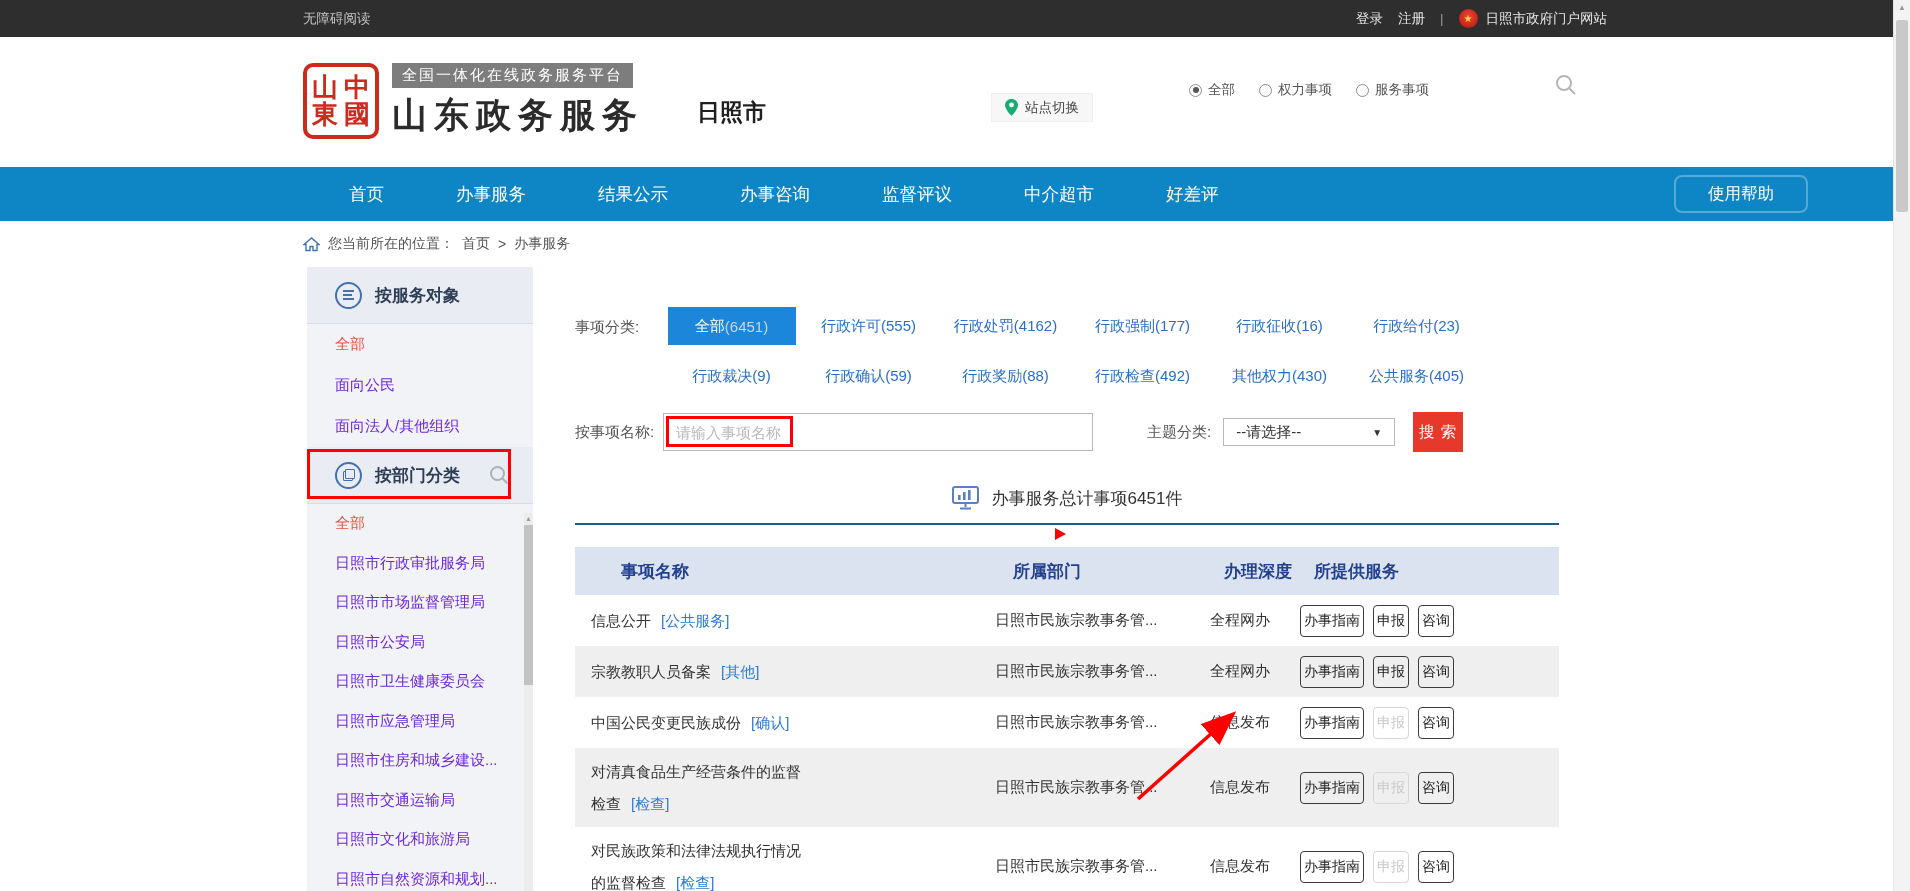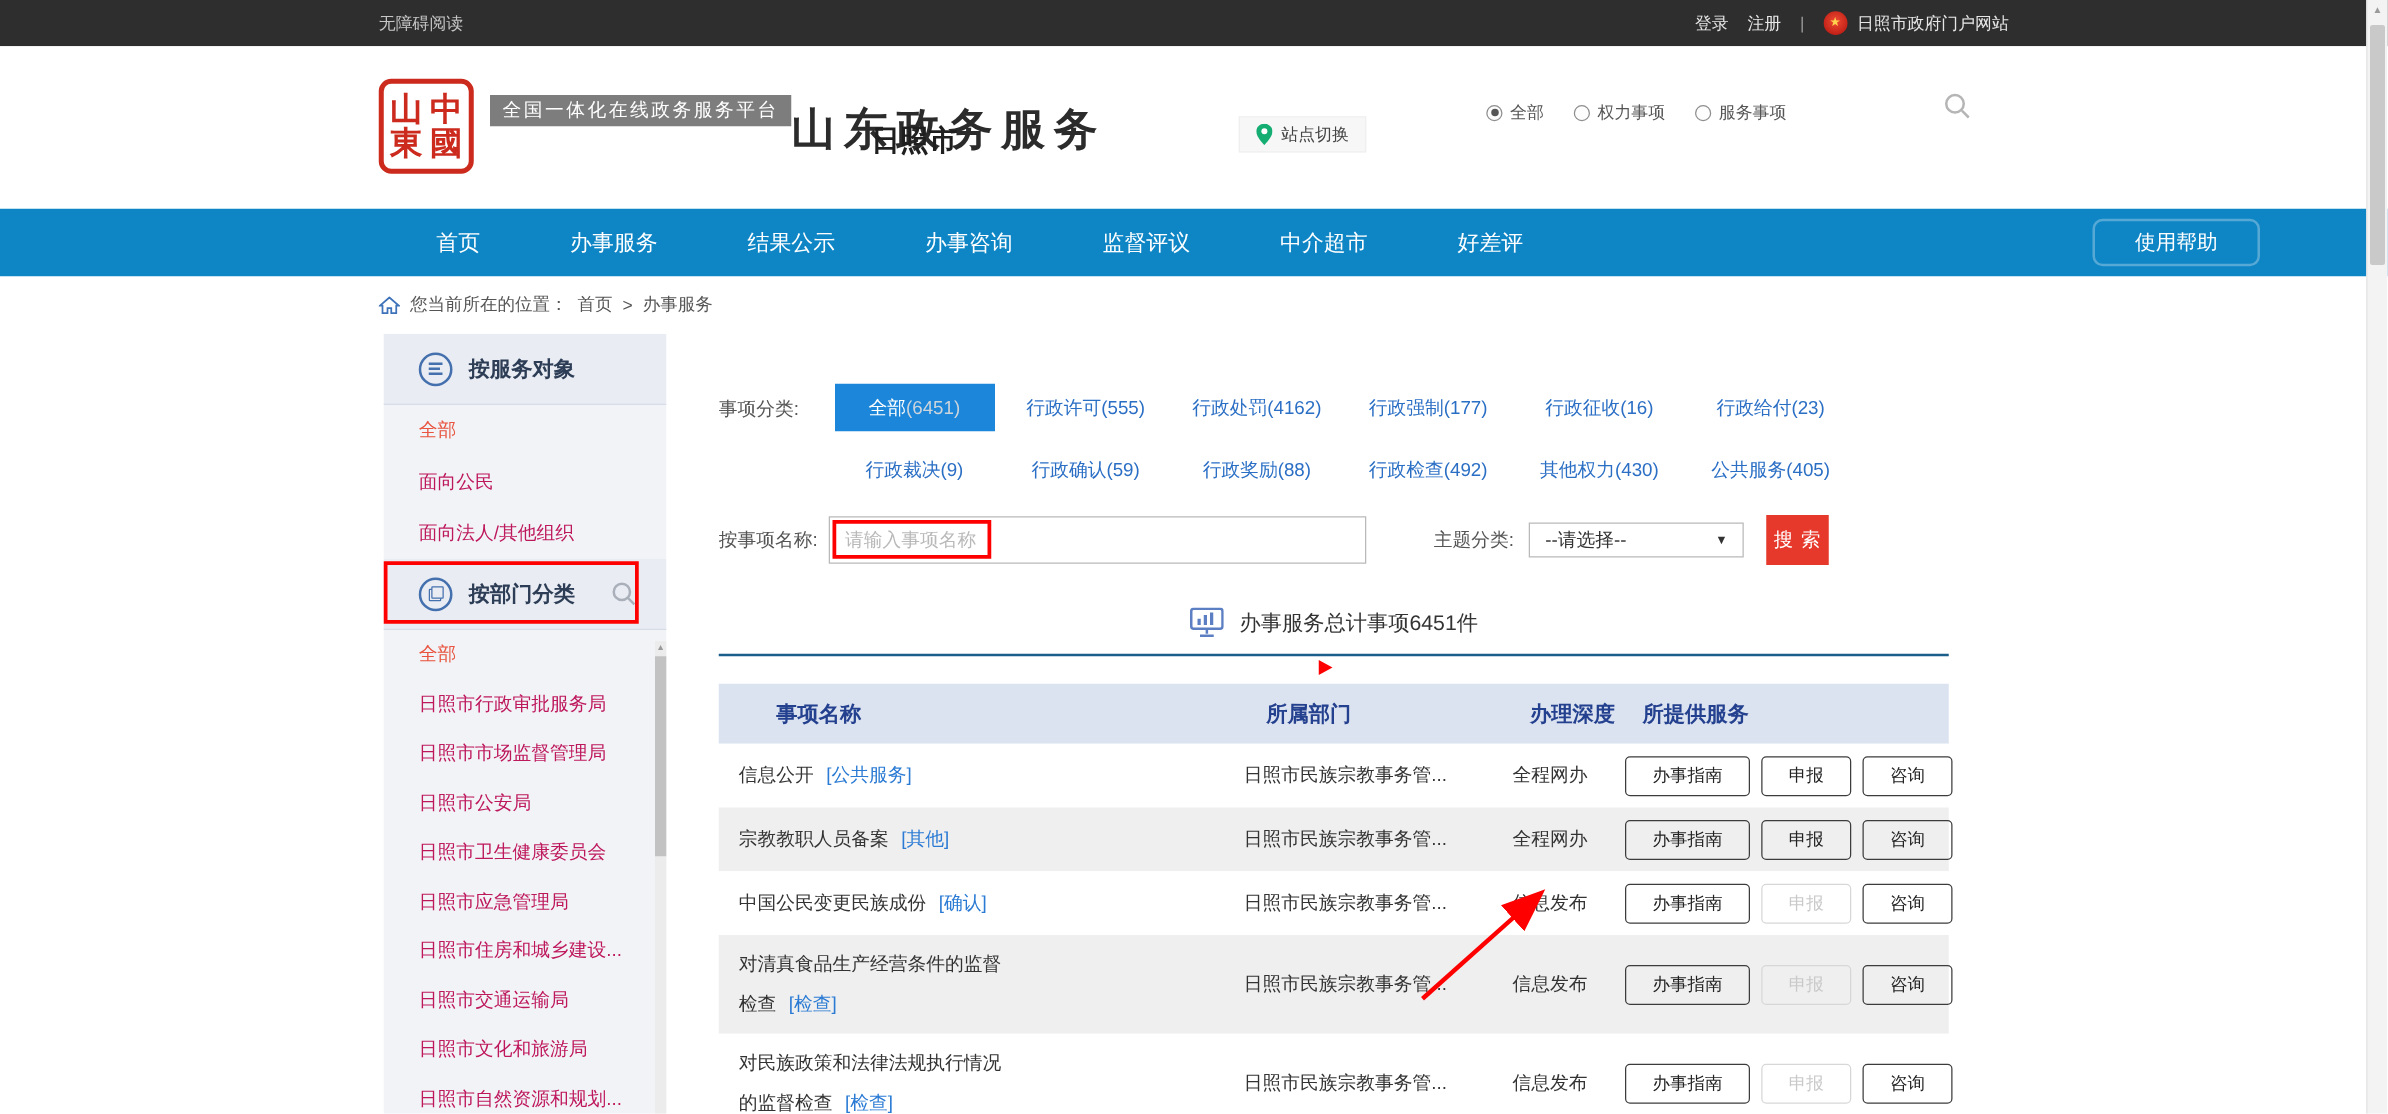--- a/index.html
+++ b/index.html
@@ -21,21 +21,21 @@
     background:radial-gradient(circle at 50% 42%, #ef4b33 0%, #c01f16 75%);
     color:#ffd34d; font-size:10px; display:flex; align-items:center; justify-content:center; }
   .portal-group { display:flex; align-items:center; gap:8px; cursor:pointer; }
 
   
   .header { height:130px; background:#fff; }
   .logo-group { position:absolute; left:0; top:26px; display:flex; gap:13px; align-items:center; }
   .seal { width:76px; height:76px; border:4px solid #cb2a1d; border-radius:10px; display:flex;
     padding:2px; color:#cb2a1d; font-weight:bold; font-family:"Liberation Serif","DejaVu Serif",serif; background:#fff; }
   .seal-col { flex:1; display:flex; flex-direction:column; align-items:center; justify-content:center; line-height:1.05; font-size:26px; }
-  .brand-block { display:flex; flex-direction:row; }
+  .brand-block { display:flex; flex-direction:column; }
   .tagline { background:#7d7d7d; color:#fff; font-size:15px; padding:3px 10px; letter-spacing:2px; align-self:flex-start; }
   .brand { font-size:35px; font-weight:bold; color:#2b2b2b; letter-spacing:7px; margin-top:4px; }
   .city { position:absolute; left:394px; top:60px; font-size:23px; font-weight:bold; color:#1f1f1f; }
   .site-switch { position:absolute; left:688px; top:56px; height:29px; padding:0 13px;
     background:#f7f7f7; border:1px solid #efefef; display:flex; align-items:center; gap:7px;
     font-size:13.5px; color:#444; cursor:pointer; }
   .search-area { position:absolute; left:886px; top:29px; width:397px; }
   .search-input { width:397px; height:38px; border:1px solid #c9c9c9; padding:0 38px 0 13px; font-size:15px; color:#333; outline:none; }
   .search-input::placeholder { color:#b9b9b9; }
   .mag-btn { position:absolute; right:9px; top:8px; width:22px; height:22px; background:none; border:none; padding:0; cursor:pointer; }
@@ -67,21 +67,21 @@
   .side-title { font-size:17px; font-weight:bold; color:#2c3d55; }
   .circle-icon { width:27px; height:27px; border-radius:50%; border:2px solid #4470ae;
     display:flex; align-items:center; justify-content:center; flex:none; }
   .glyph-lines { width:11px; height:10px; border-top:2px solid #4470ae; border-bottom:2px solid #4470ae; position:relative; }
   .glyph-lines::after { content:""; position:absolute; left:0; right:2px; top:2px; height:2px; background:#4470ae; }
   .glyph-pages { width:12px; height:12px; position:relative; }
   .glyph-pages::before { content:""; position:absolute; left:0; bottom:0; width:8px; height:8px; border:1.6px solid #4470ae; border-radius:1px; }
   .glyph-pages::after { content:""; position:absolute; right:0; top:0; width:8px; height:8px; border:1.6px solid #4470ae; border-radius:1px; background:#e9ecf3; }
   .side-mag { margin-left:16px; cursor:pointer; }
   .side-list { background:#f2f3f7; }
-  .side-item { height:41px; display:flex; align-items:center; padding-left:28px; font-size:15px; color:#be185d; cursor:pointer; }
+  .side-item { height:41px; display:flex; align-items:center; padding-left:28px; font-size:15px; color:#6d28d9; cursor:pointer; }
   .side-list.dept .side-item { height:39.5px; }
   .side-item.active { color:#e8543f; }
   .annotation-box { position:absolute; left:0; top:2px; width:204px; height:50px;
     border:3px solid #fe0000; pointer-events:none; z-index:30; }
   .side-scrollbar { position:absolute; right:0; top:246px; bottom:0; width:9px; background:#ececec; z-index:5; }
   .side-scroll-up { height:12px; font-size:7px; color:#9a9a9a; text-align:center; line-height:12px; }
   .side-thumb { position:absolute; left:0; top:12px; width:9px; height:160px; background:#c2c2c2; }
 
   
   .main { flex:1; padding-left:42px; position:relative; }
@@ -120,21 +120,21 @@
   .thead .hc3 { padding-left:14px; } .thead .hc4 { padding-left:14px; }
   .trow { display:grid; grid-template-columns:420px 215px 90px auto; align-items:center; min-height:51px; background:#fff; }
   .trow.alt { background:#efefef; }
   .trow.tall { min-height:63px; }
   .name-cell { padding:8px 0 8px 16px; line-height:2.1; }
   .item-name { white-space:pre-line; color:#333; }
   .tag { color:#2b7bd4; margin-left:10px; text-decoration:none; cursor:pointer; white-space:nowrap; }
   .dept-cell, .depth-cell { color:#333; }
   .actions { display:flex; gap:9px; align-items:center; }
   .action-btn { border:1px solid #3c3c3c; border-radius:4px; background:transparent; color:#222;
-    font-size:14px; padding:6px 21px; cursor:pointer; font-family:inherit; white-space:nowrap; }
+    font-size:14px; padding:6px 3px; cursor:pointer; font-family:inherit; white-space:nowrap; }
   .action-btn.disabled { border-color:#d7d7d7; color:#c9c9c9; cursor:default; }
 
   
   .page-scroll { position:absolute; right:0; top:0; width:17px; height:891px; background:#f3f3f3; border-left:1px solid #e4e4e4; z-index:60; }
   .page-scroll-up { height:16px; font-size:8px; color:#9a9a9a; text-align:center; line-height:16px; }
   .page-thumb { position:absolute; left:2px; top:20px; width:12px; height:192px; background:#c9c9c9; border-radius:2px; }
 
   
   .arrow-svg { position:absolute; left:585px; top:432px; z-index:40; pointer-events:none; }
 </style>

